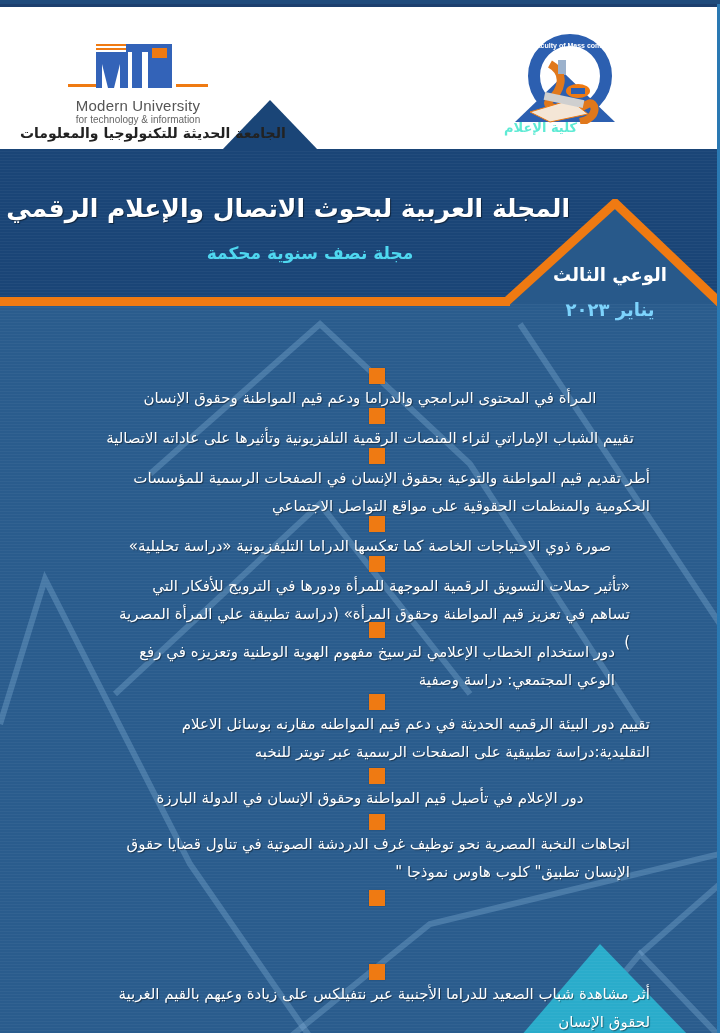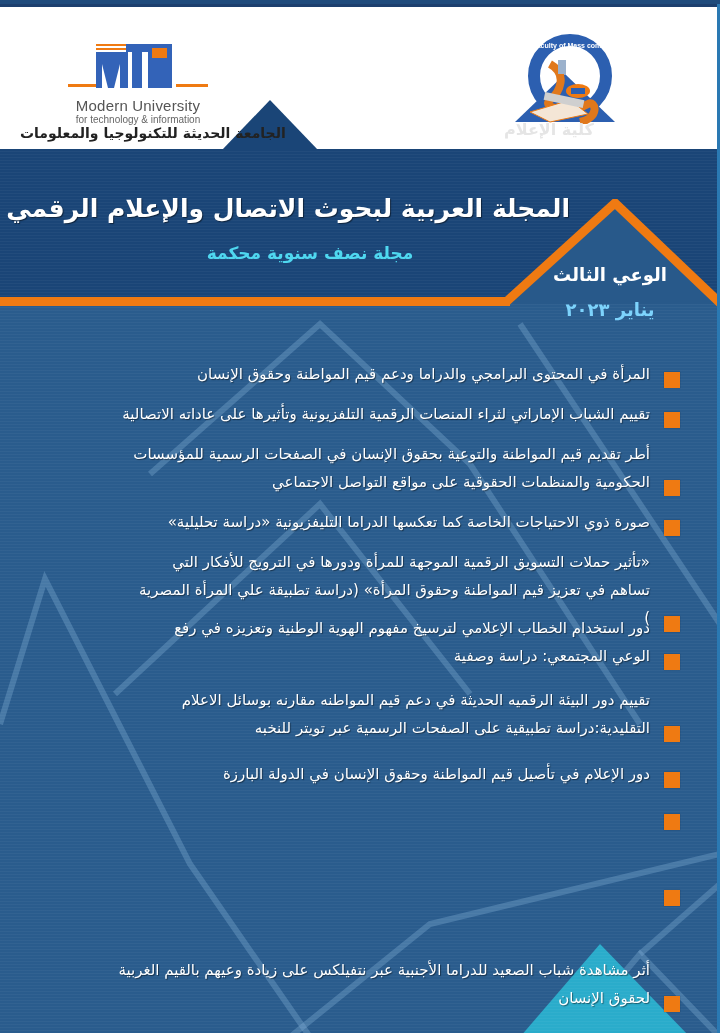--- a/index.html
+++ b/index.html
@@ -37,36 +37,36 @@
   .bg-lines { position: absolute; left: 0; top: 0; width: 720px; height: 1033px; pointer-events: none; }
 
   
   .mti-logo { position: absolute; left: 68px; top: 36px; width: 140px; }
   .mti-mark { position: relative; width: 140px; height: 52px; }
   .mti-text-en { font-family: "Liberation Sans", sans-serif; color: #555; font-size: 15px; line-height: 16px; text-align: center; width: 140px; margin-top: 2px; letter-spacing: 0.2px; }
   .mti-text-sub { font-family: "Liberation Sans", sans-serif; color: #666; font-size: 10px; text-align: center; width: 140px; line-height: 12px; }
   .mti-arabic { position: absolute; left: 20px; top: 121px; font-size: 14px; font-weight: bold; color: #222; direction: rtl; white-space: nowrap; }
 
   .faculty-logo { position: absolute; left: 510px; top: 30px; width: 110px; height: 90px; }
-  .faculty-arabic { position: absolute; left: 504px; top: 116px; font-size: 16px; font-weight: bold; color: #e5e5e5; direction: rtl; white-space: nowrap; }
+  .faculty-arabic { position: absolute; left: 504px; top: 116px; font-size: 13px; font-weight: bold; color: #5eead4; direction: rtl; white-space: nowrap; }
 
   
   .journal-title { position: absolute; left: 110px; top: 190px; width: 460px; text-align: center; direction: rtl;
     color: #ffffff; font-weight: bold; font-size: 25px; white-space: nowrap; text-shadow: 1px 1px 1px rgba(0,0,0,0.5); }
   .journal-subtitle { position: absolute; left: 190px; top: 239px; width: 240px; text-align: center; direction: rtl;
     color: #4fd8f0; font-weight: bold; font-size: 17px; white-space: nowrap; }
 
   .issue-label { position: absolute; left: 550px; top: 260px; width: 120px; text-align: center; direction: rtl;
     color: #ffffff; font-weight: bold; font-size: 18px; white-space: nowrap; }
   .issue-date { position: absolute; left: 550px; top: 295px; width: 120px; text-align: center; direction: rtl;
     color: #7dd3fc; font-weight: bold; font-size: 18px; white-space: nowrap; }
 
   
   .articles { position: absolute; left: 60px; top: 356px; width: 620px; direction: rtl; }
-  .article { position: absolute; right: 0; display: flex; flex-direction: row; align-items: flex-end; width: 620px; }
+  .article { position: absolute; right: 0; display: flex; flex-direction: column; align-items: center; width: 620px; }
   .bullet { flex: 0 0 auto; width: 16px; height: 16px; background: #ef7a12; margin-top: 8px; margin-left: 14px; box-shadow: 0 0 1px rgba(0,0,0,0.4); }
   .article-text { color: #ffffff; font-size: 15px; line-height: 28px; text-align: right; text-shadow: 1px 1px 1px rgba(0,0,0,0.45); }
 </style>
 </head>
 <body>
 
 <div class="page">
   <div class="body-bg"></div>
   <div class="header-band"></div>
 
@@ -160,20 +160,21 @@
     <div class="article" style="top:326px">
       <span class="bullet"></span>
       <span class="article-text" style="width:560px">تقييم دور البيئة الرقميه الحديثة في دعم  قيم المواطنه مقارنه بوسائل الاعلام التقليدية:دراسة تطبيقية على الصفحات الرسمية عبر تويتر للنخبه</span>
     </div>
     <div class="article" style="top:400px">
       <span class="bullet"></span>
       <span class="article-text">دور الإعلام في تأصيل قيم المواطنة وحقوق الإنسان في الدولة البارزة</span>
     </div>
     <div class="article" style="top:446px">
       <span class="bullet"></span>
+      <span class="article-text" style="width:520px">اتجاهات النخبة المصرية نحو توظيف غرف الدردشة الصوتية في تناول قضايا حقوق الإنسان تطبيق" كلوب هاوس نموذجا "</span>
     </div>
     <div class="article" style="top:522px">
       <span class="bullet"></span>
     </div>
     <div class="article" style="top:596px">
       <span class="bullet"></span>
       <span class="article-text" style="width:560px">أثر مشاهدة شباب الصعيد للدراما الأجنبية عبر نتفيلكس على زيادة وعيهم بالقيم الغربية لحقوق الإنسان</span>
     </div>
   </div>
 </div>

